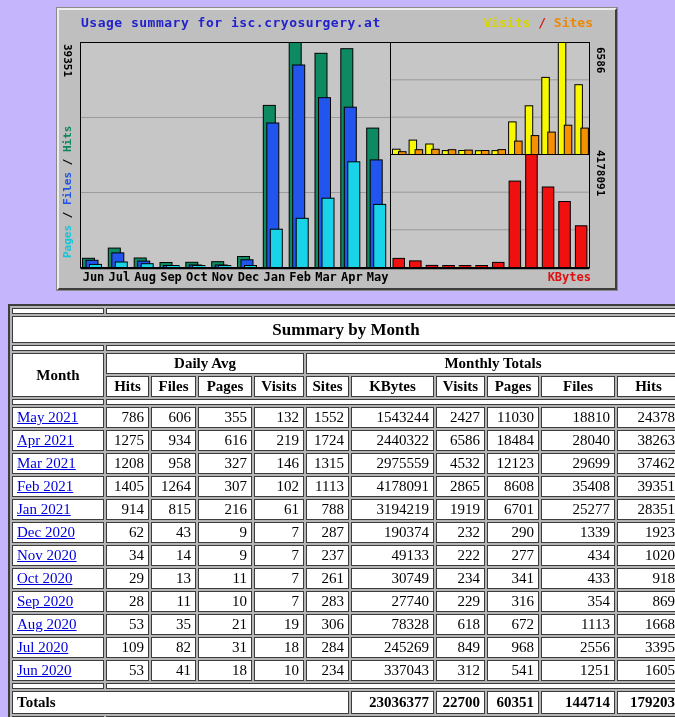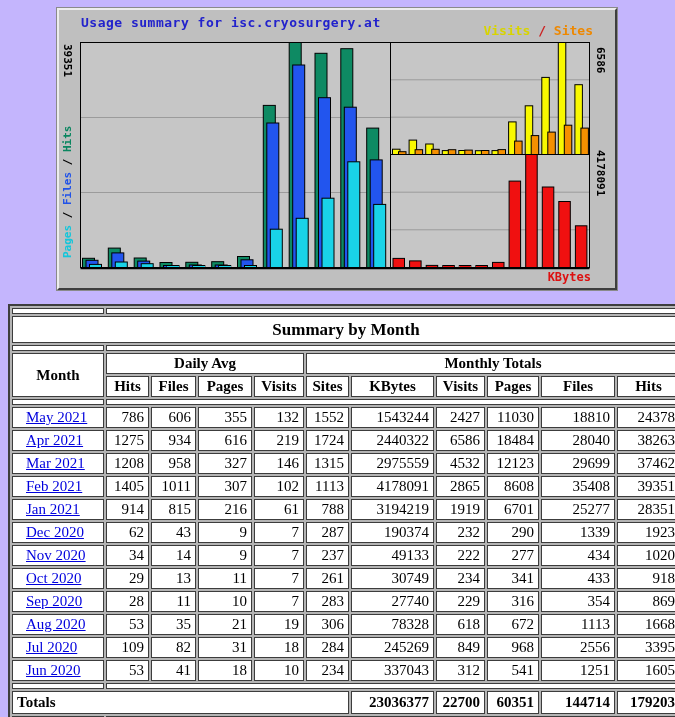--- a/index.html
+++ b/index.html
@@ -6,21 +6,21 @@
   #screen { position:relative; width:675px; height:717px; background:#c4b5fd; overflow:hidden;
             font-family:"DejaVu Sans Mono", monospace; }
 
   
   .chart { position:absolute; left:57px; top:8px; width:556px; height:278px;
            background:#bfbfbf; border:2px solid; border-color:#ededed #3e3e3e #3e3e3e #ededed;
            box-shadow:0 0 0 1px #8a8a8a; }
   .chart svg { position:absolute; left:0; top:0; }
   .chart-title { position:absolute; left:22px; top:5px; font:bold 13px "DejaVu Sans Mono", monospace;
                  color:#2222cc; letter-spacing:0.5px; white-space:nowrap; }
-  .legend { position:absolute; top:13px; right:22px; font:bold 13px "DejaVu Sans Mono", monospace; white-space:nowrap; }
+  .legend { position:absolute; top:5px; right:22px; font:bold 13px "DejaVu Sans Mono", monospace; white-space:nowrap; }
   .lg-visits { color:#d8d400; }
   .lg-slash  { color:#cc2222; }
   .lg-sites  { color:#ee8800; }
   .vlabel { position:absolute; font:bold 11px "DejaVu Sans Mono", monospace; color:#000;
             white-space:nowrap; transform-origin:0 0; }
   .v-cw  { transform:rotate(90deg); }
   .v-ccw { transform:rotate(-90deg); }
   .sl-pages { color:#14c6da; }
   .sl-files { color:#2153e8; }
   .sl-hits  { color:#0b8660; }
@@ -33,21 +33,21 @@
   .tblwrap { position:absolute; left:8px; top:304px; }
   table.summary { border-collapse:separate; border-spacing:2px; background:#b4b4b4;
                   border:2px solid #3e3e3e; table-layout:fixed; width:659px;
                   font-family:"Liberation Serif", serif; }
   table.summary th, table.summary td { background:#ffffff; border:1px solid #3c3c3c;
                   padding:0 4px; color:#000; overflow:hidden; white-space:nowrap; }
   tr.trow-title th { font-size:17px; font-weight:bold; text-align:center; height:25px; }
   tr.trow-grp th, tr.trow-sub th { font-size:15px; font-weight:bold; text-align:center; height:19px; }
   td.num { text-align:right; font-size:15px; height:19px; }
   td.month-cell { text-align:left; font-size:15px; height:19px; }
-  td.month-cell a { color:#0000dd; text-decoration:underline;margin-left:9px; }
+  td.month-cell a { color:#0000dd; text-decoration:underline; }
   tr.sp td { height:4px; padding:0; font-size:1px; line-height:1px; }
   td.spv { background:transparent; border:0; }
   tr.trow-totals td { font-weight:bold; font-size:15px; height:21px; }
   td.tot-lbl { text-align:left; }
 </style>
 </head>
 <body>
 
 <div id="screen">
 
@@ -149,20 +149,34 @@
     <div class="vlabel v-cw" style="left:15px; top:34px;">39351</div>
 
     <div class="vlabel v-ccw" style="left:2px; top:248px;">
       <span class="sl-pages">Pages</span><span class="sl-sep"> / </span><span class="sl-files">Files</span><span class="sl-sep"> / </span><span class="sl-hits">Hits</span>
     </div>
 
     <div class="vlabel v-cw" style="left:548px; top:37px;">6586</div>
 
     <div class="vlabel v-cw" style="left:548px; top:140px;">4178091</div>
 
+    <div class="months" id="month-labels">
+        <span class="month-lbl" style="left:34.5px">Jun</span>
+        <span class="month-lbl" style="left:60.3px">Jul</span>
+        <span class="month-lbl" style="left:86.2px">Aug</span>
+        <span class="month-lbl" style="left:112px">Sep</span>
+        <span class="month-lbl" style="left:137.8px">Oct</span>
+        <span class="month-lbl" style="left:163.7px">Nov</span>
+        <span class="month-lbl" style="left:189.5px">Dec</span>
+        <span class="month-lbl" style="left:215.3px">Jan</span>
+        <span class="month-lbl" style="left:241.2px">Feb</span>
+        <span class="month-lbl" style="left:267px">Mar</span>
+        <span class="month-lbl" style="left:292.8px">Apr</span>
+        <span class="month-lbl" style="left:318.7px">May</span>
+      </div>
 
     <div class="kbytes-lbl">KBytes</div>
   </div>
 
   <div class="tblwrap">
     <table class="summary" id="summary-table">
       <colgroup>
         <col style="width:92px">
           <col style="width:43px">
           <col style="width:45px">
@@ -243,21 +257,21 @@
             <td class="num">1315</td>
             <td class="num">2975559</td>
             <td class="num">4532</td>
             <td class="num">12123</td>
             <td class="num">29699</td>
             <td class="num">37462</td>
           </tr>
           <tr>
             <td class="month-cell"><a href="#">Feb 2021</a></td>
             <td class="num">1405</td>
-            <td class="num">1011</td>
+            <td class="num">1264</td>
             <td class="num">307</td>
             <td class="num">102</td>
             <td class="num">1113</td>
             <td class="num">4178091</td>
             <td class="num">2865</td>
             <td class="num">8608</td>
             <td class="num">35408</td>
             <td class="num">39351</td>
           </tr>
           <tr>

